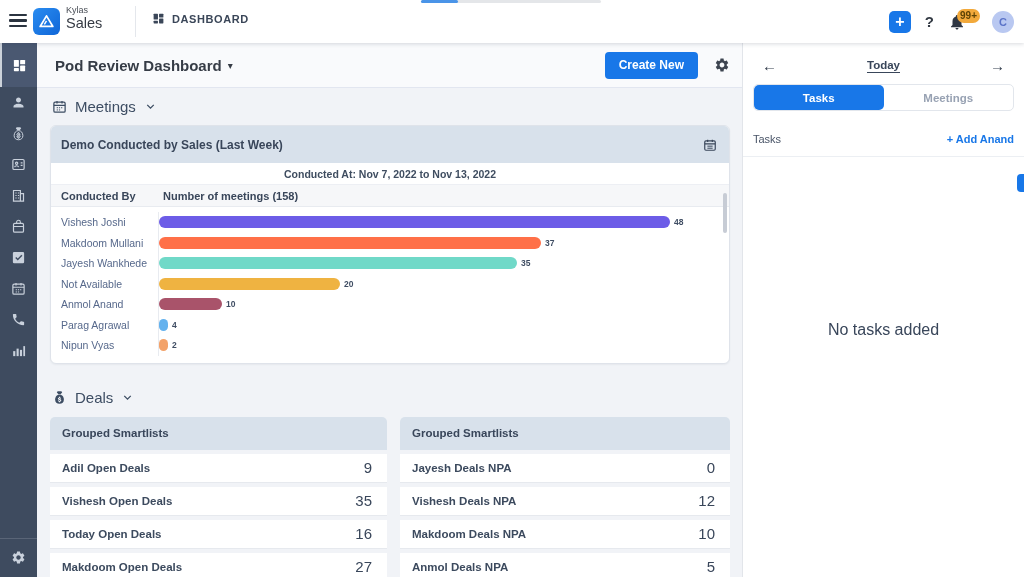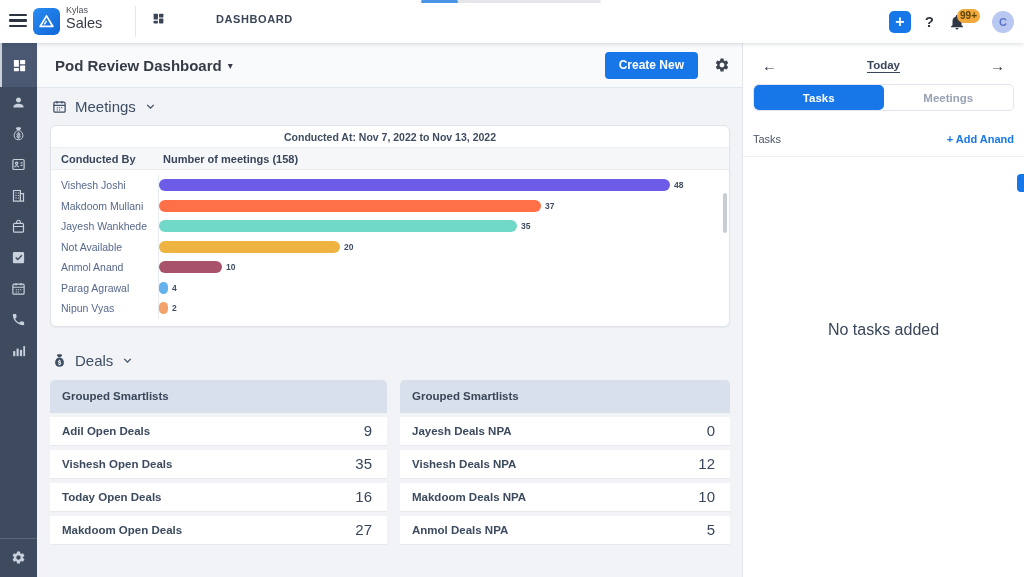--- a/index.html
+++ b/index.html
@@ -10,21 +10,21 @@
             box-shadow:0 1px 4px rgba(40,50,70,.18); z-index:30; }
   .hamburger { position:absolute; left:9px; top:14px; width:18px; height:14px; cursor:pointer; }
   .hamburger span { display:block; height:2.4px; background:#2b3440; border-radius:1px; margin-bottom:3px; }
   .logo { position:absolute; left:33px; top:8px; width:27px; height:27px; border-radius:6px;
           background:linear-gradient(135deg,#2a8cf0,#0f66d8); display:flex; align-items:center; justify-content:center; }
   .brand { position:absolute; left:66px; top:5px; line-height:1.15; }
   .brand .b-top { font-size:9px; color:#4a4f57; display:block; }
   .brand .b-bot { font-size:14.5px; color:#363b44; display:block; font-weight:400; }
   .tb-divider { position:absolute; left:135px; top:6px; width:1px; height:31px; background:#e4e7ec; }
   .nav-dash { position:absolute; left:152px; top:12px; display:flex; align-items:center; gap:7px; cursor:pointer; }
-  .nav-dash .lbl { font-size:11px; font-weight:bold; letter-spacing:.6px; color:#3a4658;margin-left:44px; }
+  .nav-dash .lbl { font-size:11px; font-weight:bold; letter-spacing:.6px; color:#3a4658; }
   .loading-track { position:absolute; left:421px; top:0; width:180px; height:3px; background:#e4e6e9; border-radius:2px; }
   .loading-fill { width:37px; height:3px; background:#4a94e8; border-radius:2px; }
   .tb-right { position:absolute; right:10px; top:0; height:43px; display:flex; align-items:center; gap:14px; }
   .plus-btn { width:22px; height:22px; background:#1877E8; border-radius:5px; color:#fff; font-size:16px;
               display:flex; align-items:center; justify-content:center; font-weight:bold; cursor:pointer; line-height:1; }
   .help { font-size:15px; font-weight:bold; color:#333a44; cursor:pointer; }
   .bell-wrap { position:relative; width:30px; height:24px; cursor:pointer; }
   .badge { position:absolute; right:-2px; top:-1px; background:#F2A93B; color:#5d4305; font-size:10px; font-weight:bold;
            border-radius:8px; padding:2px 3px; line-height:1; }
   .avatar { width:22px; height:22px; border-radius:50%; background:#b9c8f1; color:#5b73c8; font-size:11px; font-weight:bold;
@@ -248,20 +248,30 @@
           <path d="M8 3v4M16 3v4M3 10h18"></path>
         <path d="M7.5 14h2M11 14h2M14.5 14h2M7.5 17.5h2M11 17.5h2" stroke-width="1.6"></path>
       </svg>
       <span class="s-lbl">Meetings</span>
       <svg width="13" height="13" viewBox="0 0 24 24" fill="none" stroke="currentColor" stroke-width="2.4">
         <path d="M6 9l6 6 6-6"></path>
       </svg>
     </div>
 
     <div class="card">
+      <div class="card-head">
+        <span class="card-title">Demo Conducted by Sales (Last Week)</span>
+        <span class="cal">
+          <svg width="14" height="14" viewBox="0 0 24 24" fill="none" stroke="currentColor" stroke-width="2">
+            <rect x="3" y="5" width="18" height="16" rx="2"></rect>
+              <path d="M8 3v4M16 3v4M3 10h18"></path>
+            <path d="M7.5 14h9M7.5 17.5h9" stroke-width="1.7"></path>
+          </svg>
+        </span>
+      </div>
       <div class="sub-row">
         <span>Conducted At: Nov 7, 2022 to Nov 13, 2022</span>
       </div>
       <div class="col-head">
         <span class="c1">Conducted By</span>
         <span class="c2">Number of meetings (158)</span>
       </div>
       <div class="chart-body">
           <div class="chart-row">
             <div class="lab">Vishesh Joshi</div>

